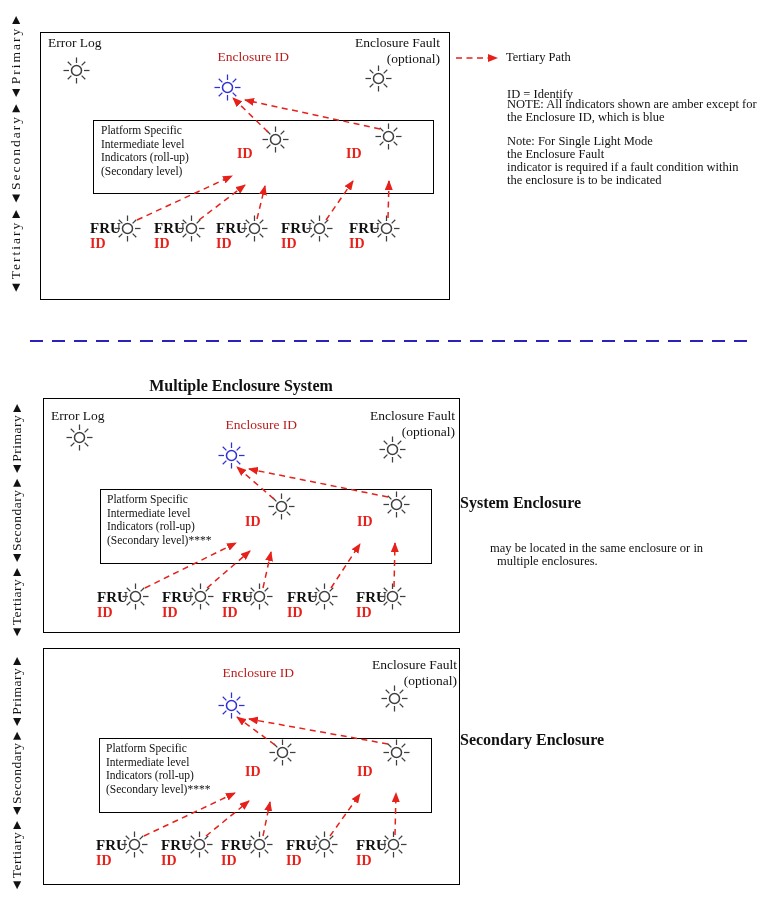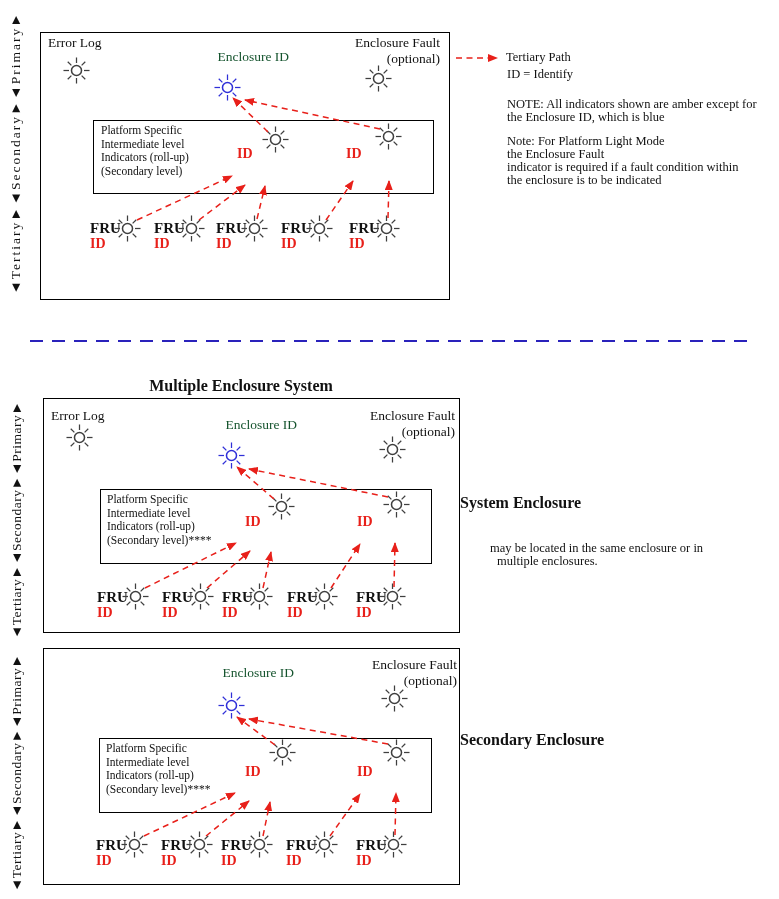--- a/index.html
+++ b/index.html
@@ -1,20 +1,20 @@
 <!DOCTYPE html>
 <html><head>
 <meta charset="utf-8">
 <style>
   html,body{margin:0;padding:0;background:#fff;}
   .page{position:relative;width:779px;height:899px;background:#fff;overflow:hidden;
         font-family:"Liberation Serif","DejaVu Serif",serif;color:#111;}
   .label{position:absolute;font-size:13.5px;white-space:nowrap;}
   .center{text-align:right;}
-  .bluetxt{color:#14532d;}
+  .bluetxt{color:#b91c1c;}
   .title{position:absolute;font-weight:bold;font-size:16px;text-align:center;white-space:nowrap;}
   .obox{position:absolute;border:1.5px solid #000;}
   .ibox{position:absolute;border:1px solid #000;}
   .ptext{position:absolute;font-size:11.5px;line-height:13.5px;white-space:nowrap;}
   .idlabel{position:absolute;color:#e8201a;font-weight:bold;font-size:14px;white-space:nowrap;}
   .fru{position:absolute;}
   .fru-name{font-size:15px;line-height:14px;font-weight:bold;}
   .fru-id{color:#e8201a;font-weight:bold;font-size:14px;margin-top:2px;line-height:14px;}
   .side-head{position:absolute;font-weight:bold;font-size:16px;white-space:nowrap;}
   .note{position:absolute;font-size:12.5px;white-space:nowrap;}
@@ -149,24 +149,24 @@
     <div class="fru-name">FRU</div>
     <div class="fru-id">ID</div>
   </div>
   <span class="led" style="left:373px;top:215px">
       <svg viewBox="0 0 28 28">
         <use href="#led-sym"></use>
       </svg>
     </span>
 
   <div class="note" style="left:506px;top:50px">Tertiary Path</div>
-  <div class="note" style="left:507px;top:67px">ID = Identify</div>
+  <div class="note" style="left:507px;top:87px">ID = Identify</div>
   <div class="note" style="left:507px;top:97px">NOTE: All indicators shown are amber except for</div>
   <div class="note" style="left:507px;top:110px">the Enclosure ID, which is blue</div>
-  <div class="note" style="left:507px;top:134px">Note: For Platform Light Mode</div>
+  <div class="note" style="left:507px;top:134px">Note: For Single Light Mode</div>
   <div class="note" style="left:507px;top:147px">the Enclosure Fault</div>
   <div class="note" style="left:507px;top:160px">indicator is required if a fault condition within</div>
   <div class="note" style="left:507px;top:173px">the enclosure is to be indicated</div>
 
   <div class="title" style="left:91px;top:377px;width:300px">Multiple Enclosure System</div>
   <div class="obox" style="left:43px;top:398px;width:415px;height:233px"></div>
 
   <div class="label" style="left:51px;top:408px">Error Log</div>
   <span class="led" style="left:66px;top:424px">
       <svg viewBox="0 0 28 28">

